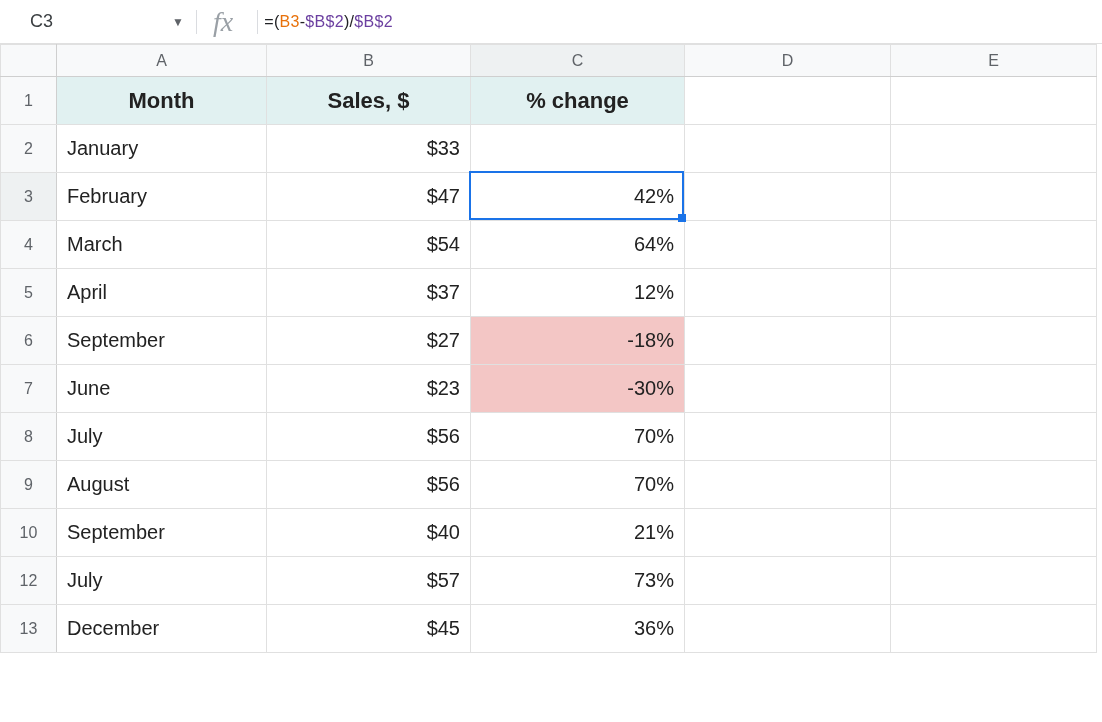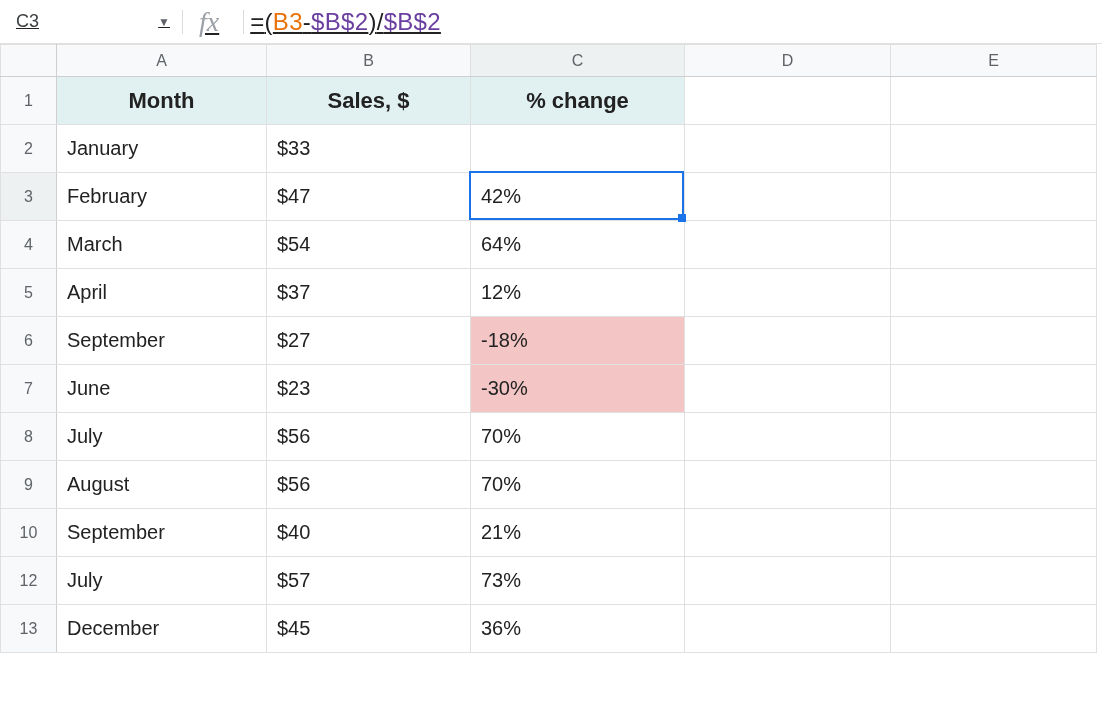--- a/index.html
+++ b/index.html
@@ -16,22 +16,21 @@
     height: 722px;
     position: relative;
   }
 
   
   .fbar {
     display: flex;
     align-items: center;
     height: 44px;
     border-bottom: 1px solid #e0e0e0;
-    padding-left: 6px;
-    text-decoration: underline;
+    padding-left: 20px;
   }
   .namebox {
     width: 170px;
     display: flex;
     align-items: center;
     justify-content: space-between;
     padding: 0 6px 0 10px;
     font-size: 18px;
     color: #3c4043;
   }
@@ -46,21 +45,21 @@
     margin: 0 6px;
   }
   .fx {
     font-style: italic;
     font-family: "Times New Roman", serif;
     font-size: 28px;
     color: #9aa0a6;
     padding: 0 18px 0 10px;
   }
   .formula {
-    font-size: 24px;
+    font-size: 16px;
     letter-spacing: .3px;
   }
   .formula .eq   { color: #202124; }
   .formula .par  { color: #202124; }
   .formula .refRel { color: #e8710a; }   
   .formula .refAbs { color: #6b3fa0; }   
   .formula .op   { color: #202124; }
 
   
   .grid {
@@ -105,21 +104,21 @@
     background: #eef1f2;
   }
   td.cell {
     height: 48px;
     font-size: 20px;
     padding: 0 10px;
     vertical-align: middle;
     text-align: left;
     white-space: nowrap;
   }
-  td.cell.right { }
+  td.cell.right { text-align: right; }
   td.cell.hdr {
     background: #e1f1f1;
     font-weight: 700;
     font-size: 22px;
     text-align: center;
     margin-top: 48px;
   }
   td.cell.neg {
     background: #f3c6c5;
   }

